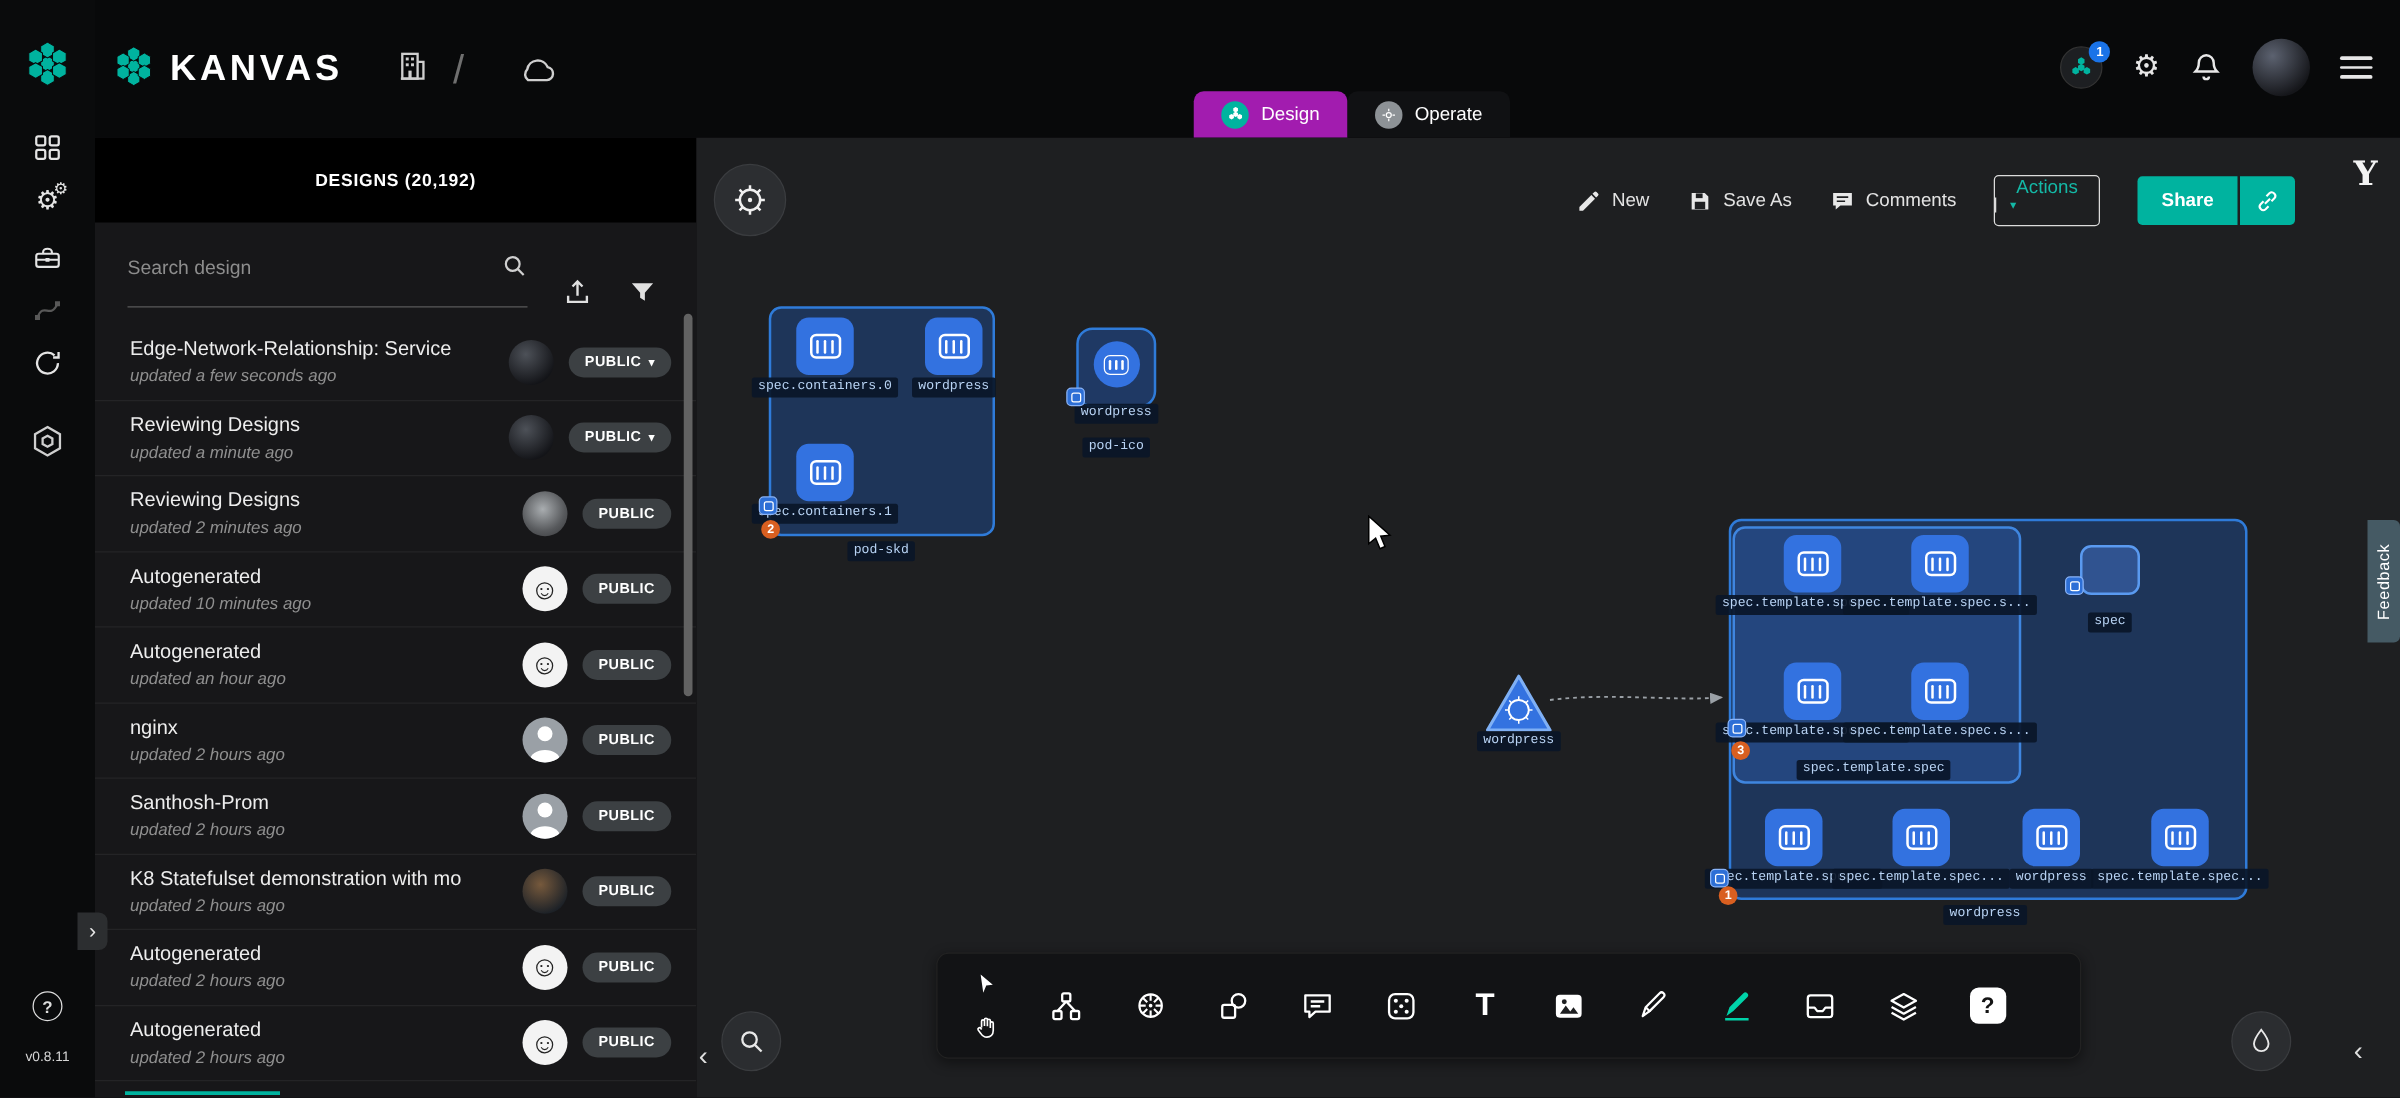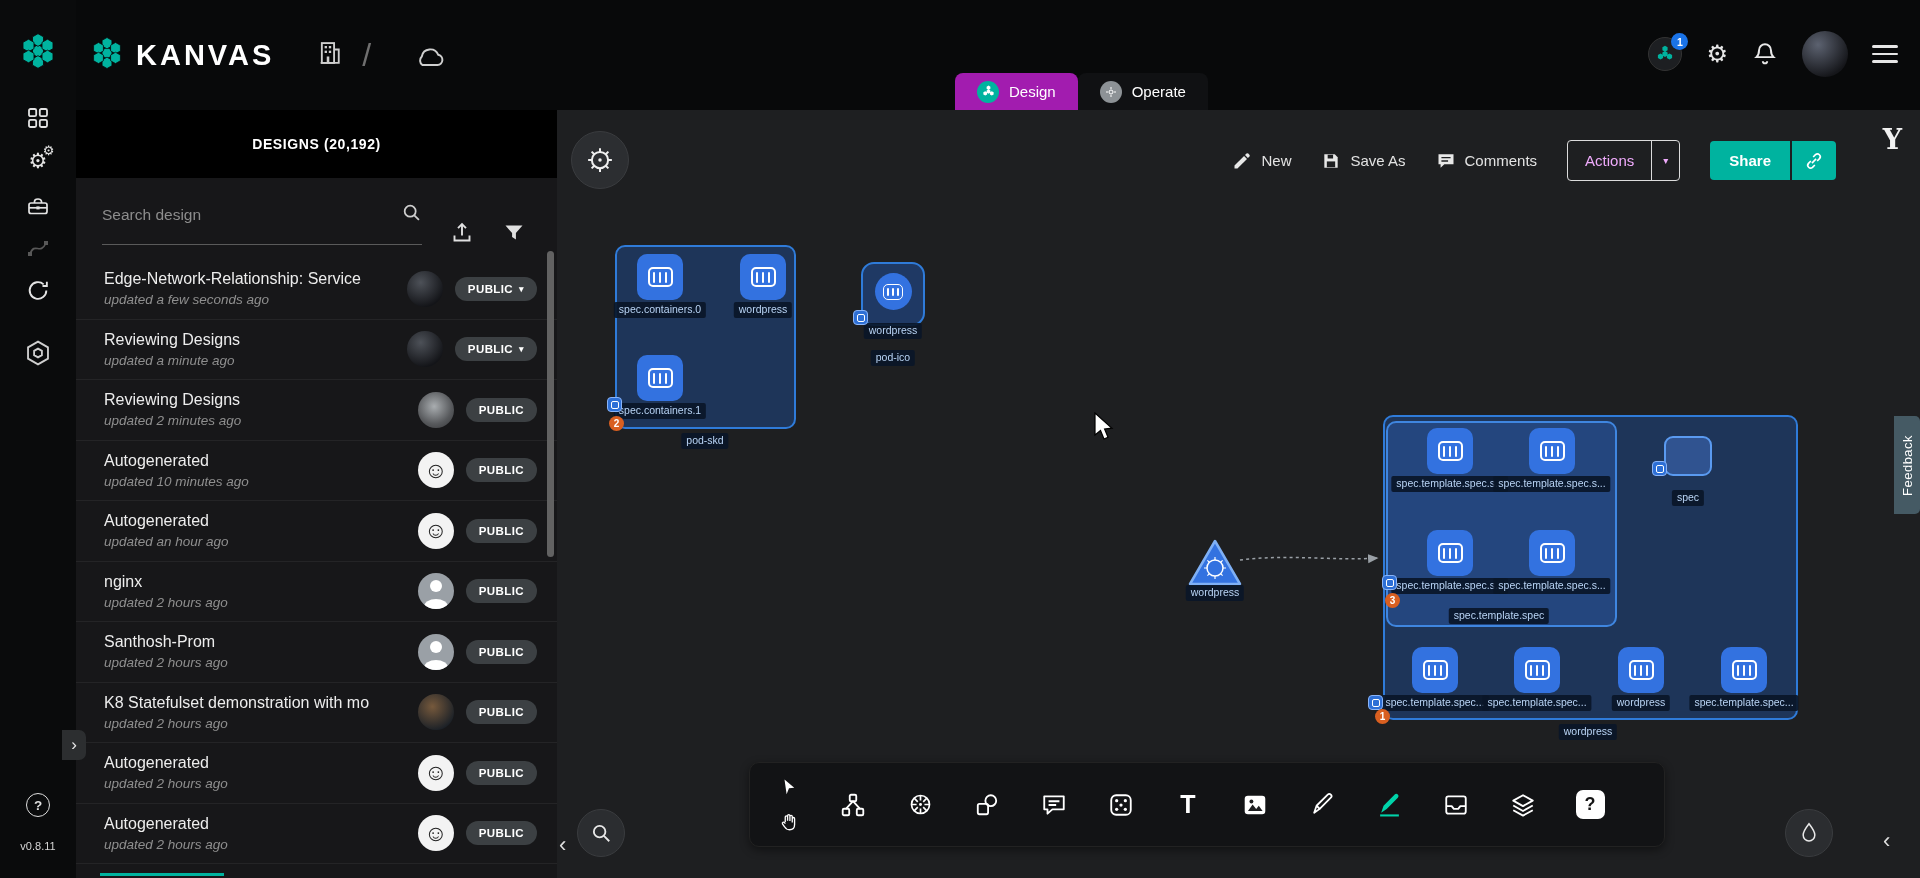--- a/index.html
+++ b/index.html
@@ -68,41 +68,41 @@
   .vis-badge .caret { font-size:9px; }
   .list-scrollbar { position:absolute; right:3px; top:141px; width:7px; height:306px; background:#626262; border-radius:4px; cursor:pointer; }
   .panel-progress { position:absolute; left:24px; bottom:2px; width:124px; height:3px; background:#00B39F; }
 
   
   .canvas { position:absolute; left:557px; top:110px; width:1363px; height:768px; background:#1e1f21; z-index:10; overflow:hidden; }
   .k8s-fab { position:absolute; left:14px; top:21px; width:58px; height:58px; border-radius:50%; background:#2c2e31; border:1px solid #3a3c3f; display:flex; align-items:center; justify-content:center; cursor:pointer; }
 
   .ctb { position:absolute; top:30px; right:84px; display:flex; align-items:center; gap:30px; z-index:12; }
   .ctb-item { display:flex; align-items:center; gap:9px; color:#e3e3e3; font-size:15px; background:none; border:none; cursor:pointer; }
-  .actions-btn { display:flex; align-items:stretch; border:1.5px solid #dcdcdc; border-radius:4px; color:#f0abfc; font-size:15px; background:none; height:41px; cursor:pointer; padding:0; }
+  .actions-btn { display:flex; align-items:stretch; border:1.5px solid #dcdcdc; border-radius:4px; color:#14b8a6; font-size:15px; background:none; height:41px; cursor:pointer; padding:0;flex-direction:column; }
   .actions-label { padding:0 17px; display:flex; align-items:center; }
   .actions-caret { padding:0 11px; border-left:1.5px solid #dcdcdc; display:flex; align-items:center; font-size:10px; }
   .share-group { display:flex; align-items:center; }
   .share-btn { background:#00B39F; color:#fff; font-size:15px; font-weight:700; border:none; height:39px; padding:0 19px; border-radius:4px 0 0 4px; cursor:pointer; }
   .link-btn { background:#00B39F; border:none; height:39px; width:44px; border-radius:0 4px 4px 0; margin-left:2px; display:flex; align-items:center; justify-content:center; cursor:pointer; }
   .yaml-btn { position:absolute; right:18px; top:14px; background:none; border:none; color:#f2f2f2; font-size:27px; font-weight:700; font-family:"DejaVu Serif", serif; cursor:pointer; }
 
   
   .group { position:absolute; border:2px solid #2f7bd9; background:rgba(32,84,168,.42); border-radius:10px; z-index:1; }
   .subgroup { position:absolute; border:2px solid #3f86e0; background:rgba(48,100,186,.38); border-radius:10px; z-index:2; }
   .node { position:absolute; width:46px; height:46px; background:#3372e0; border-radius:10px; display:flex; align-items:center; justify-content:center; z-index:4; cursor:pointer; }
   .podbars { width:25px; height:20px; border:2px solid #fff; border-radius:5px; display:flex; justify-content:space-evenly; align-items:center; }
   .podbars i { width:2.6px; height:11px; background:#fff; border-radius:1px; }
   .pod-node { position:absolute; width:64px; height:64px; border:2px solid #2f7bd9; background:rgba(32,84,168,.5); border-radius:13px; display:flex; align-items:flex-start; justify-content:center; padding-top:9px; z-index:4; cursor:pointer; }
   .pod-circle { width:37px; height:37px; border-radius:50%; background:#3372e0; display:flex; align-items:center; justify-content:center; }
   .podbars.sm { width:20px; height:16px; border-width:1.7px; }
   .podbars.sm i { width:2.2px; height:8px; }
   .plain-node { position:absolute; width:48px; height:40px; border:2px solid #5a9af0; border-radius:9px; background:rgba(70,120,210,.45); z-index:4; cursor:pointer; }
   .tri-node { position:absolute; z-index:4; cursor:pointer; }
-  .nlabel { position:absolute; transform:translateX(-50%); background:rgba(10,22,40,.92); color:#b9d4f5; font-size:10.5px; line-height:1.3; padding:1px 5px; border-radius:2px; white-space:nowrap; z-index:6; }
+  .nlabel { position:absolute; transform:translateX(-50%); background:rgba(10,22,40,.92); color:#b9d4f5; font-size:10.5px; line-height:1.3; padding:1px 5px; border-radius:2px; white-space:nowrap; z-index:6;font-family:Liberation Mono, monospace; }
   .mini-badge { position:absolute; width:15px; height:15px; background:#2d6fd6; border:1.5px solid #8ab4f8; border-radius:4px; z-index:7; display:flex; align-items:center; justify-content:center; }
   .mini-badge::after { content:""; width:6px; height:6px; border:1.3px solid #fff; border-radius:2px; }
   .count-badge { position:absolute; min-width:15px; height:15px; padding:0 2px; background:#d95f20; color:#fff; font-size:10px; font-weight:700; border-radius:8px; display:flex; align-items:center; justify-content:center; z-index:7; }
   .edge-svg { position:absolute; z-index:3; }
   .mouse-cursor { position:absolute; z-index:20; }
 
   
   .dock { position:absolute; left:192px; top:652px; width:916px; height:85px; background:#121315; border:1px solid #222; border-radius:10px; display:flex; align-items:center; gap:27px; padding:0 24px; z-index:11; box-shadow:0 3px 10px rgba(0,0,0,.45); }
   .dock-col { display:flex; flex-direction:column; gap:9px; margin-right:2px; }
   .dock-btn { width:40px; height:40px; background:none; border:none; display:flex; align-items:center; justify-content:center; cursor:pointer; padding:0; }

